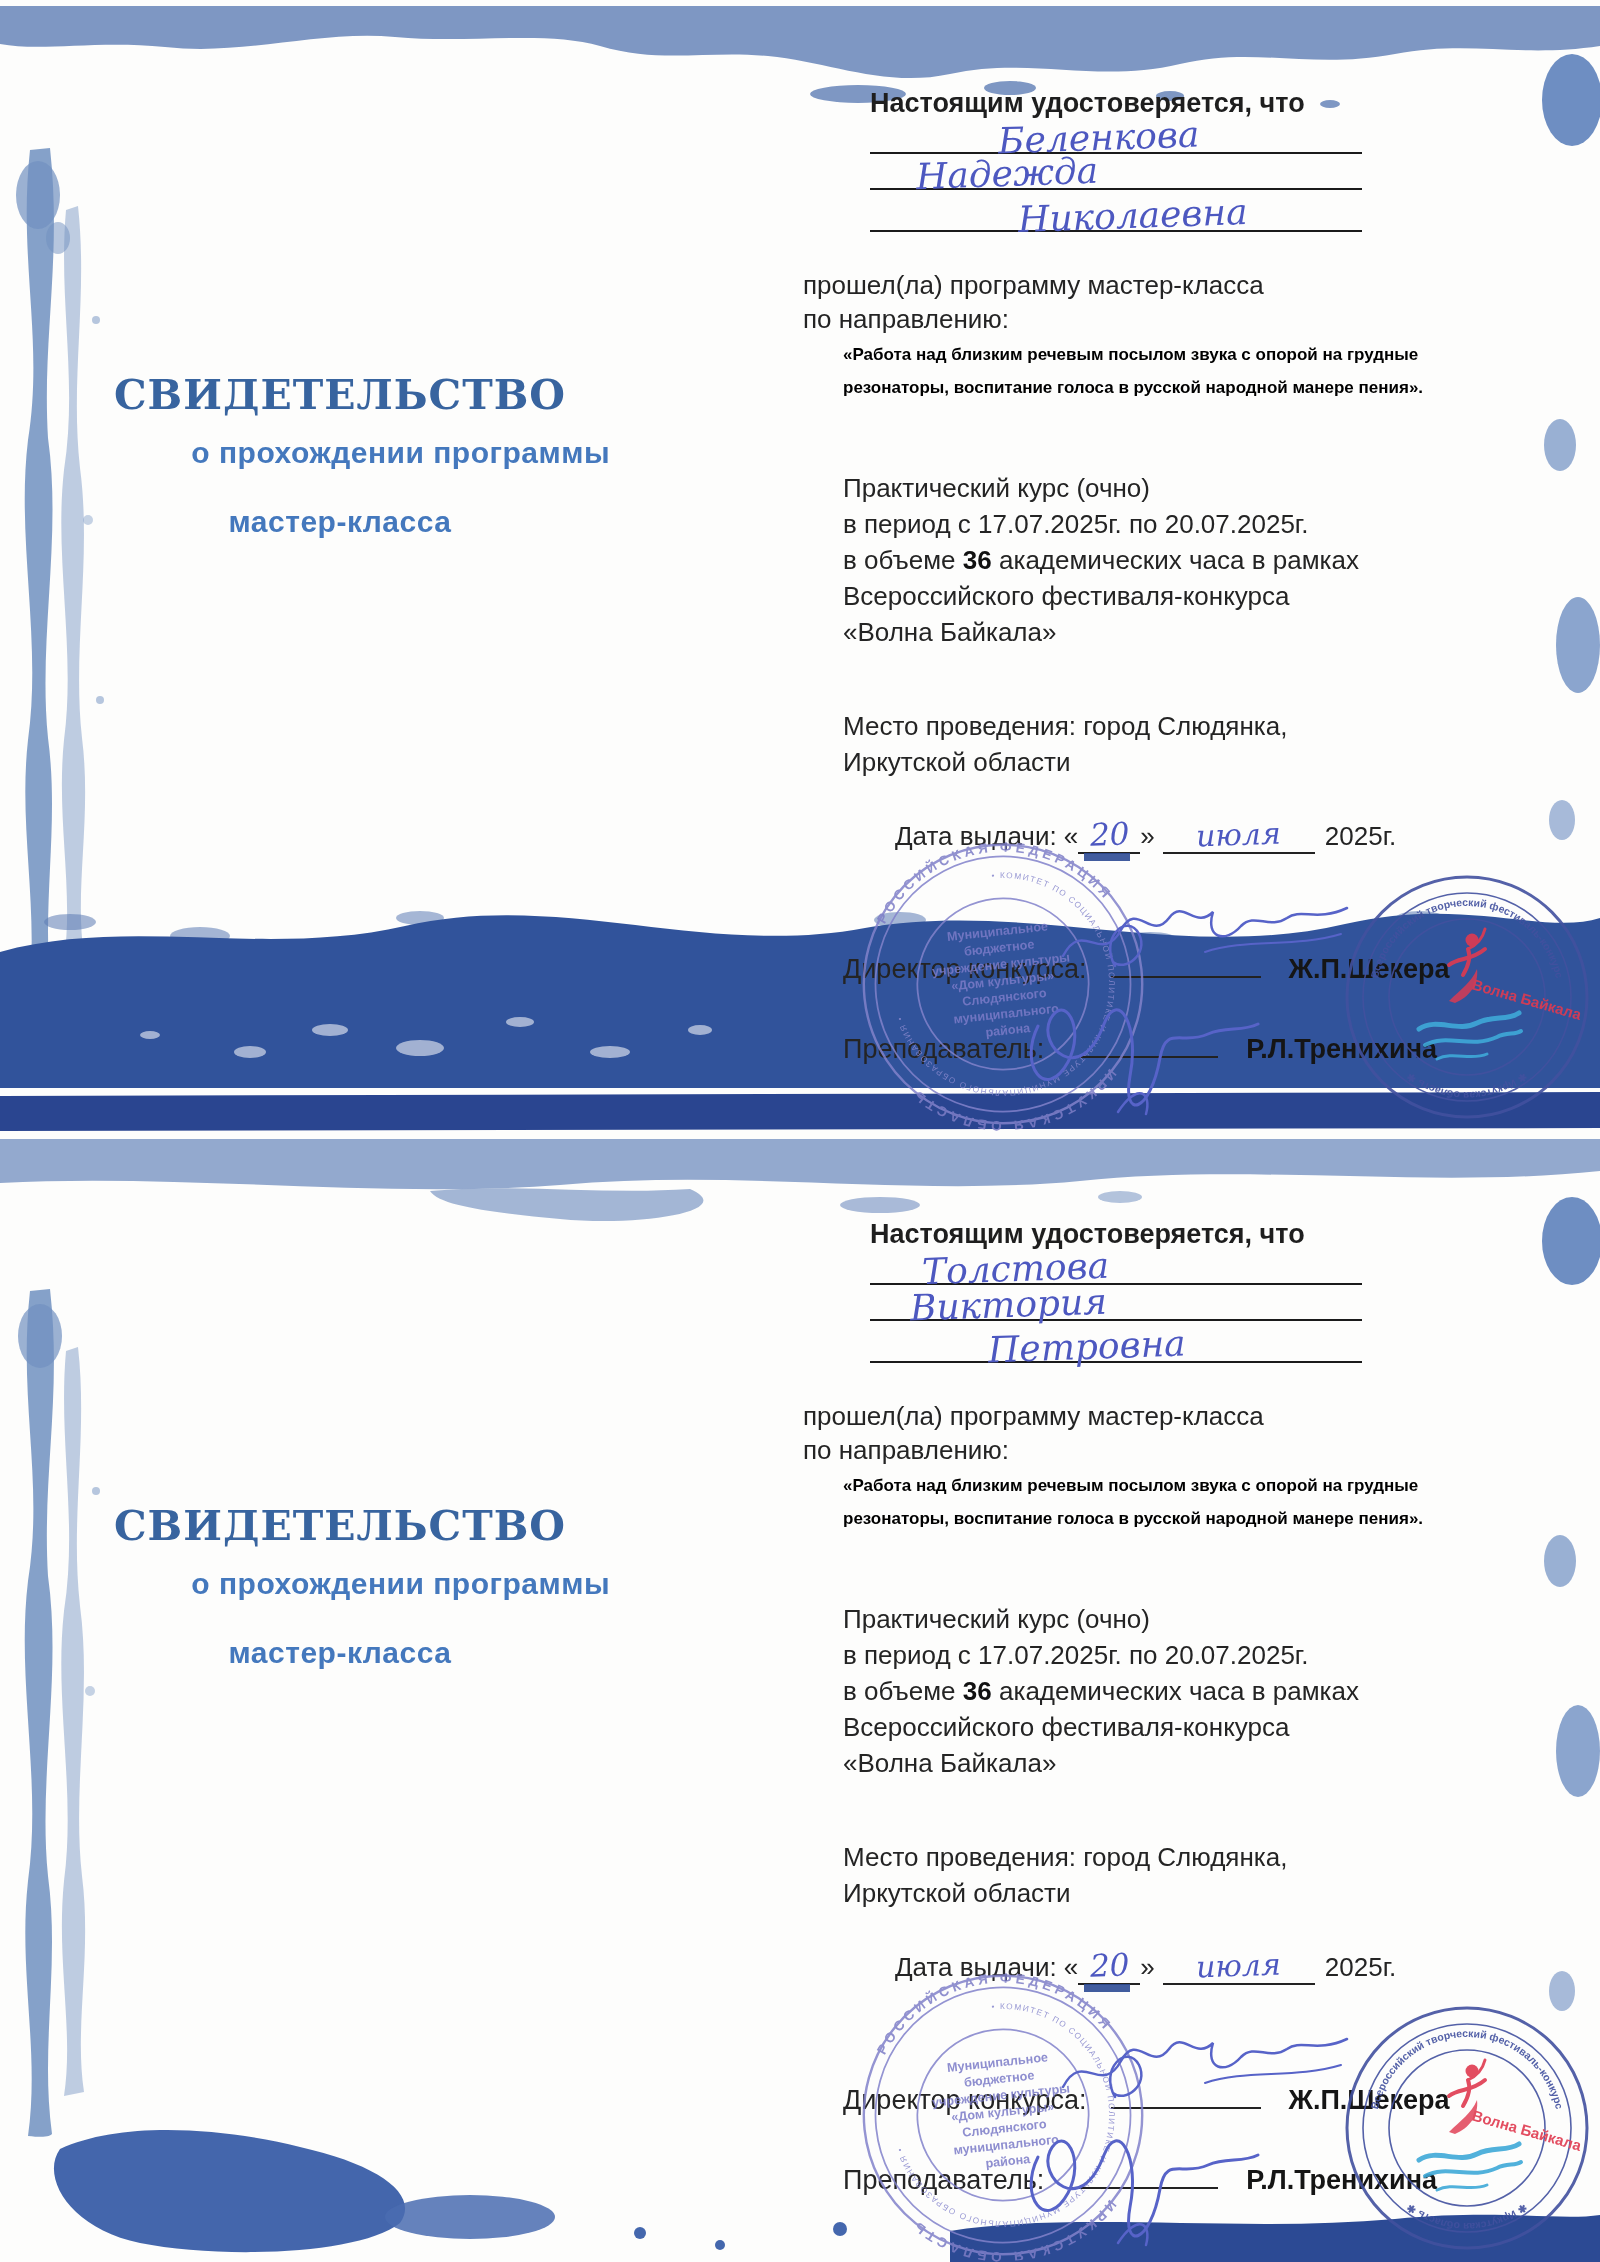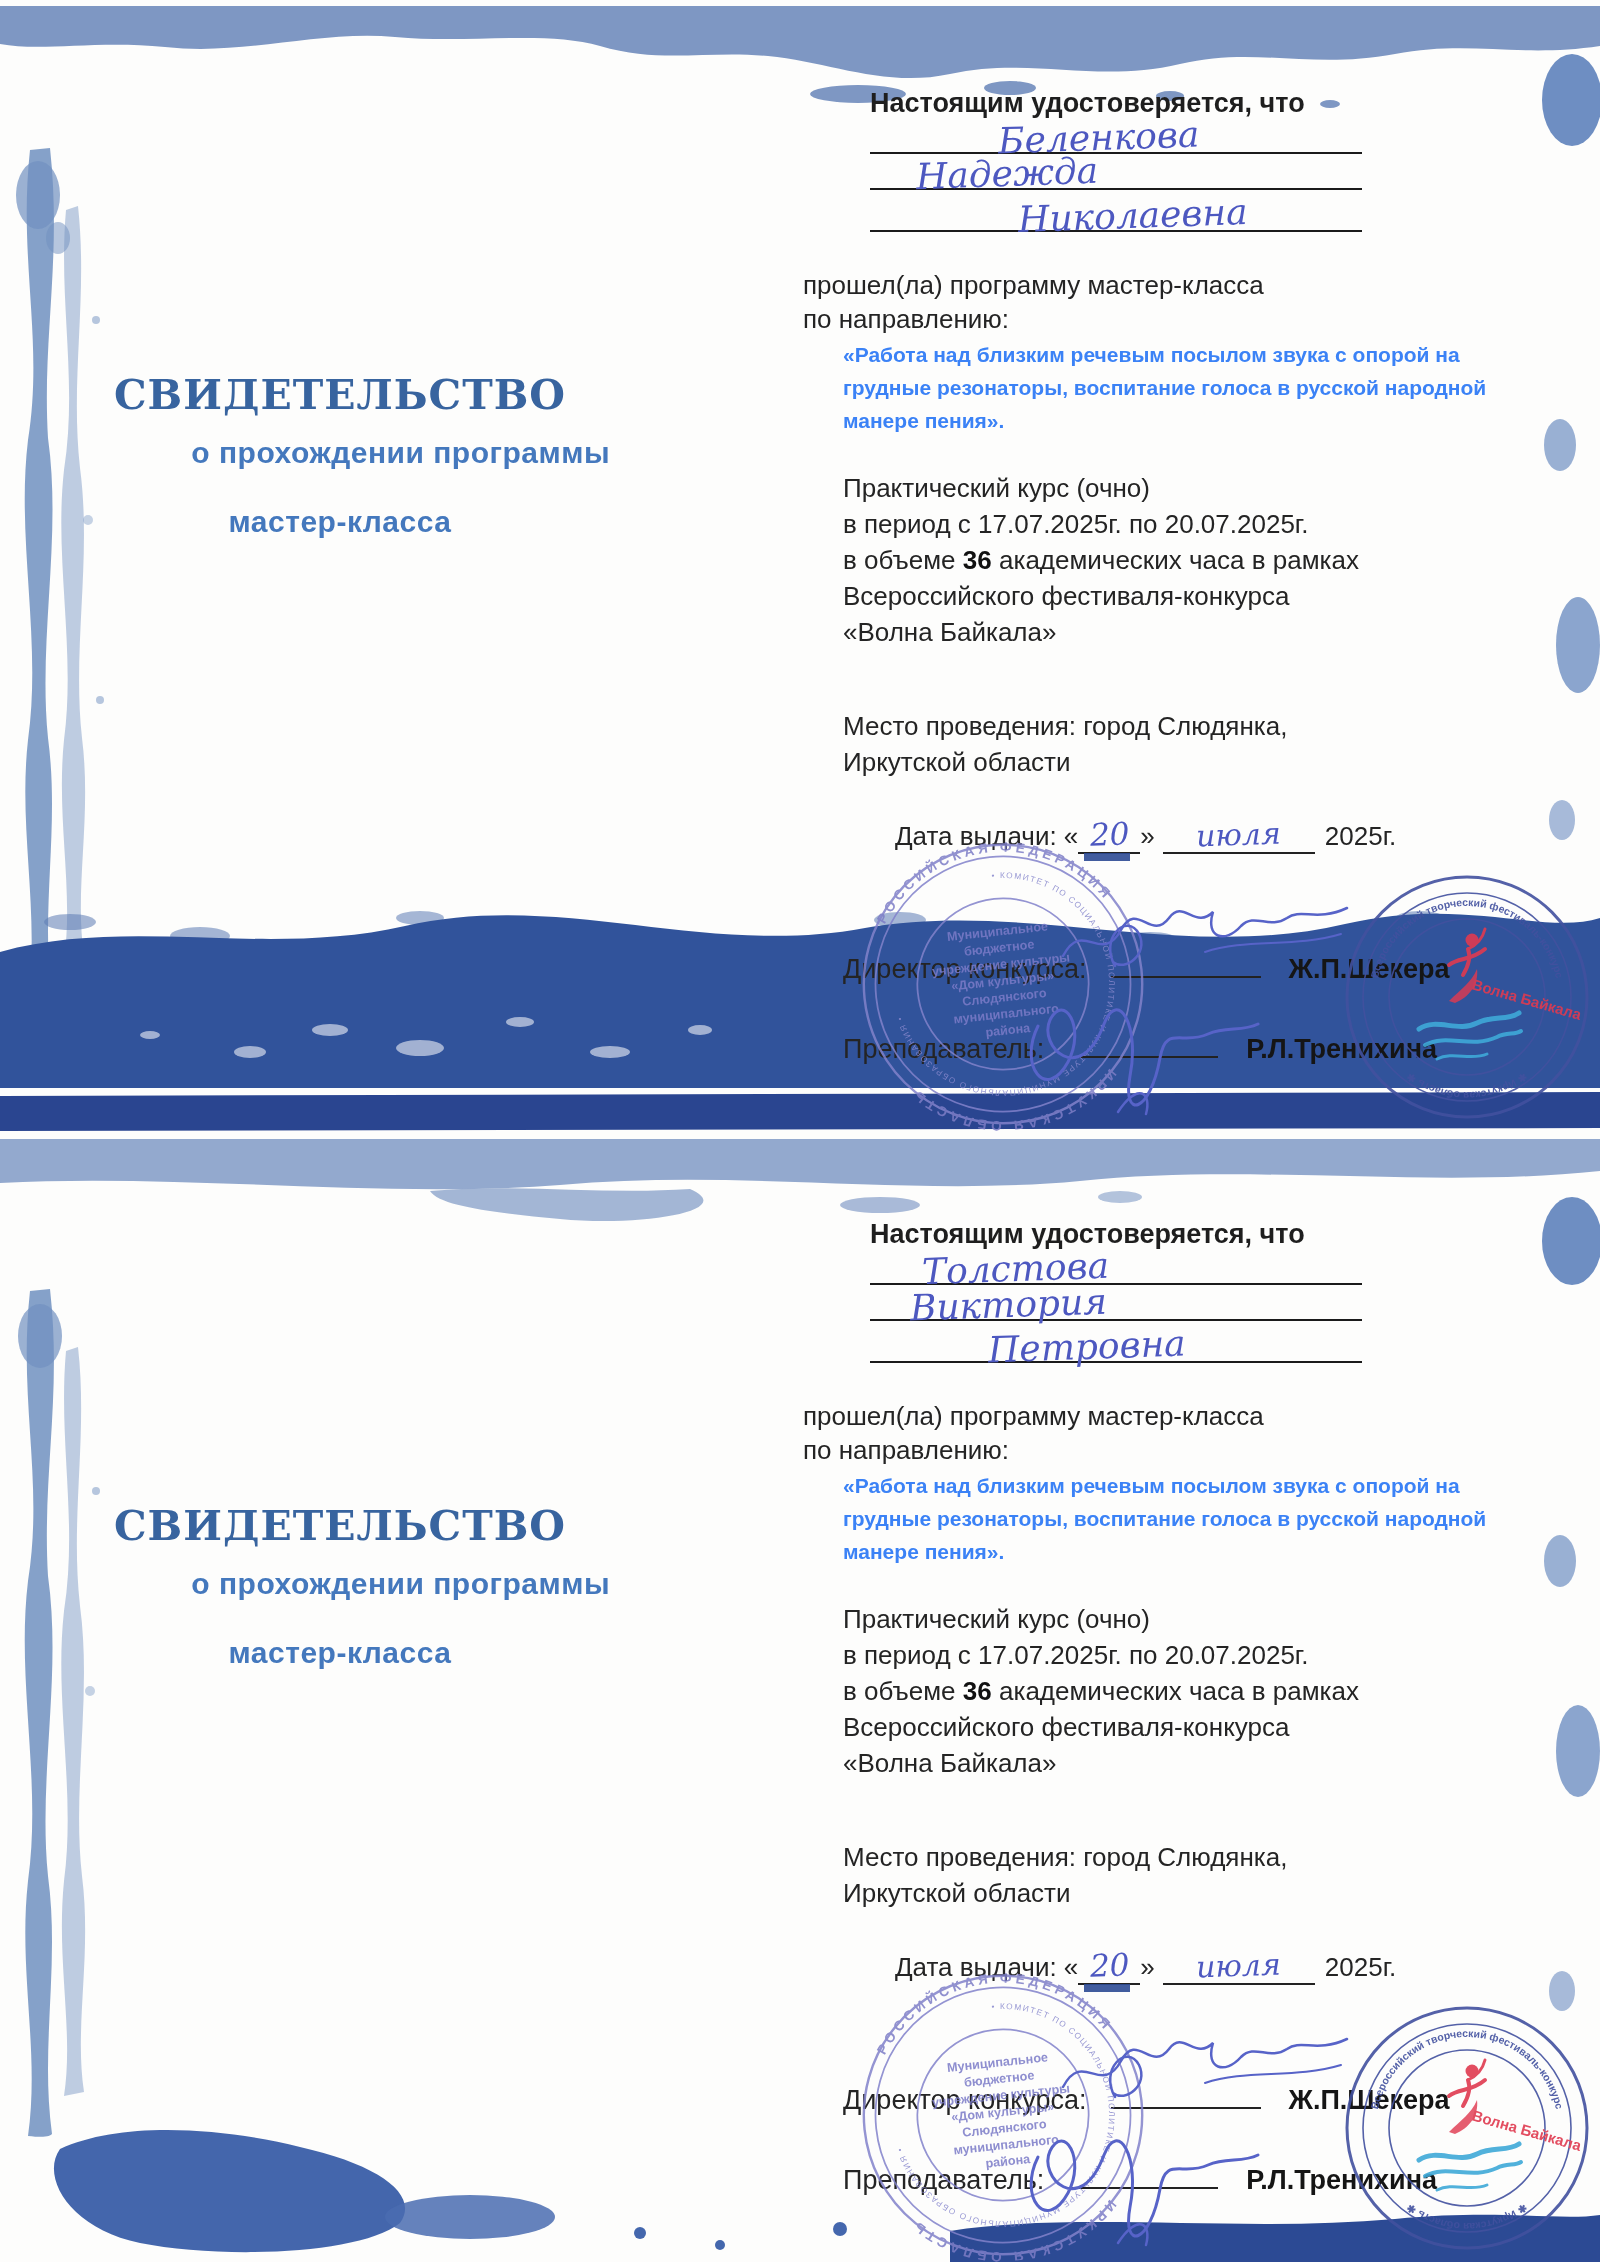--- a/index.html
+++ b/index.html
@@ -21,22 +21,22 @@
   .names{left:870px;top:114px;width:492px;z-index:2;}
   .name-row{position:relative;border-bottom:2px solid #1b1b1b;}
   .nr1{height:38px;} .nr2{height:34px;} .nr3{height:40px;}
   .name-row .hw{position:absolute;bottom:-6px;font-size:36px;white-space:nowrap;}
   .cert0 .nr1 .hw{left:128px;} .cert0 .nr2 .hw{left:46px;} .cert0 .nr3 .hw{left:148px;}
   .cert1 .nr1 .hw{left:52px;}  .cert1 .nr2 .hw{left:40px;}  .cert1 .nr3 .hw{left:118px;}
   .hw{font-family:"DejaVu Serif", serif;font-style:italic;color:#4d58c0;display:inline-block;
       transform:rotate(-2deg);}
   .p-intro{left:803px;top:268px;width:480px;text-align:left;font-size:26px;line-height:34px;
            color:#242424;z-index:2;}
-  .p-title{left:843px;top:338px;width:660px;font-weight:bold;font-size:21px;line-height:33px;
-           color:#3b82f6;z-index:2;}
+  .p-title{left:843px;top:338px;width:660px;font-weight:bold;font-size:17px;line-height:33px;
+           color:#000000;z-index:2;}
   .p-course{left:843px;top:470px;width:660px;font-size:26px;line-height:36px;color:#242424;z-index:2;}
   .p-course b{color:#111;}
   .p-venue{left:843px;top:708px;width:660px;font-size:26px;line-height:36px;color:#242424;z-index:2;}
   .date-row{left:843px;top:816px;width:680px;font-size:26px;color:#242424;padding-left:52px;z-index:2;}
   .day-box{display:inline-block;width:62px;border-bottom:2px solid #222;text-align:center;position:relative;}
   .day-box .hw{font-size:31px;bottom:-4px;}
   .day-blot{position:absolute;left:6px;bottom:-9px;width:46px;height:8px;background:#2c4a94;opacity:.9;}
   .month-box{display:inline-block;width:152px;border-bottom:2px solid #222;text-align:center;
              margin:0 10px 0 8px;}
   .month-box .hw{font-size:30px;}

